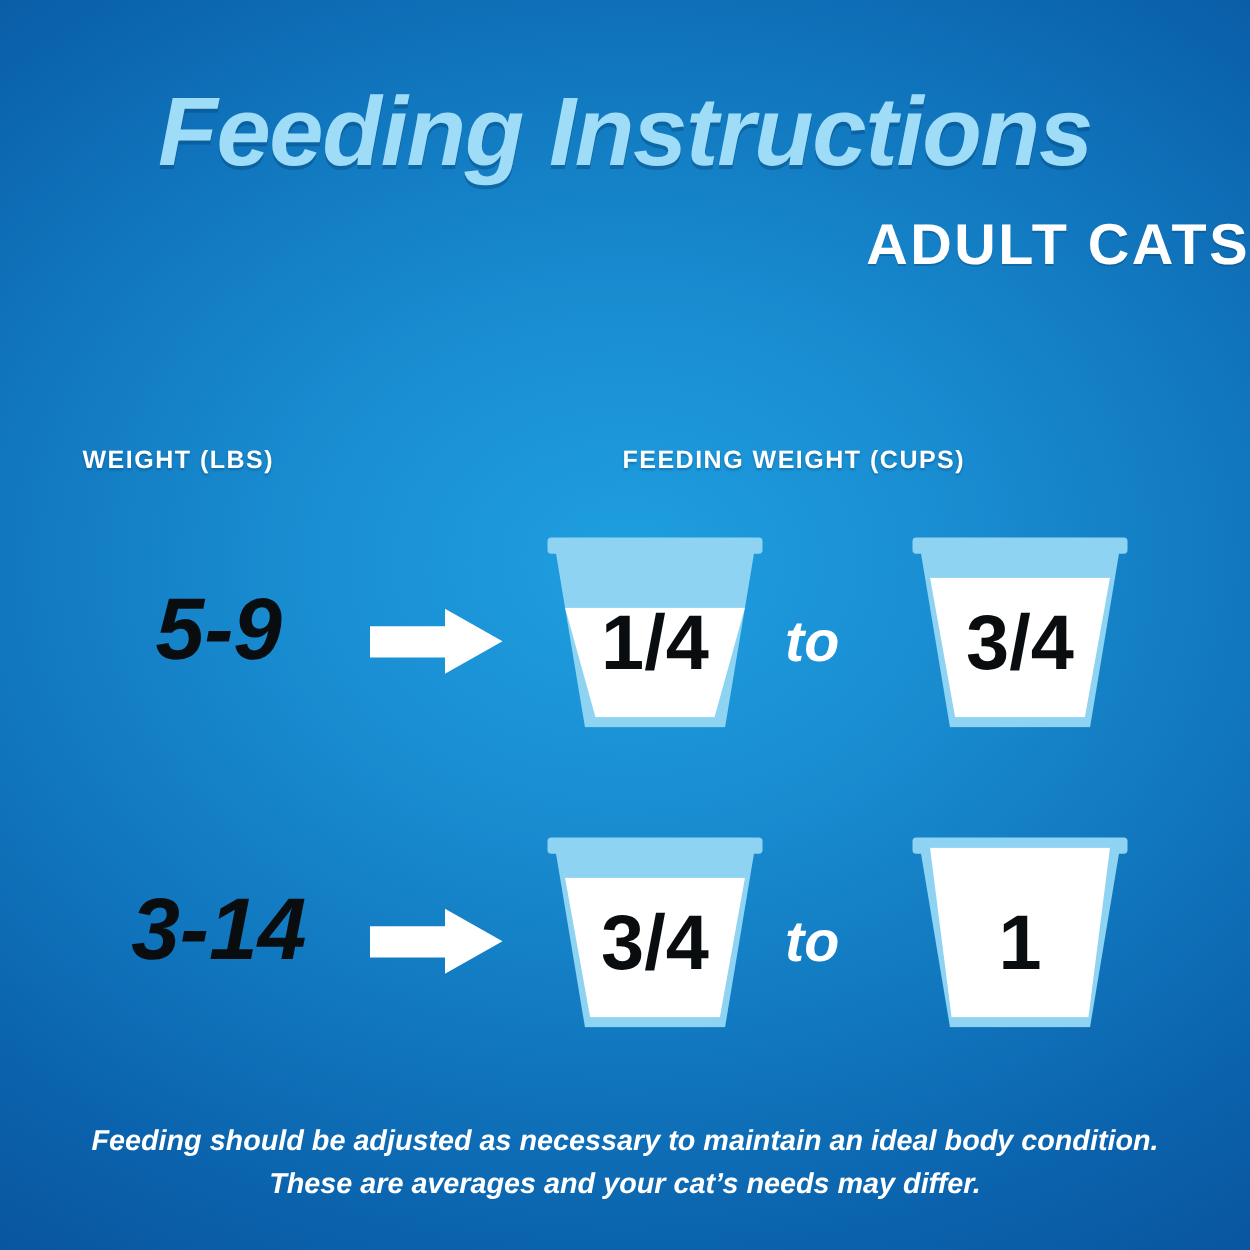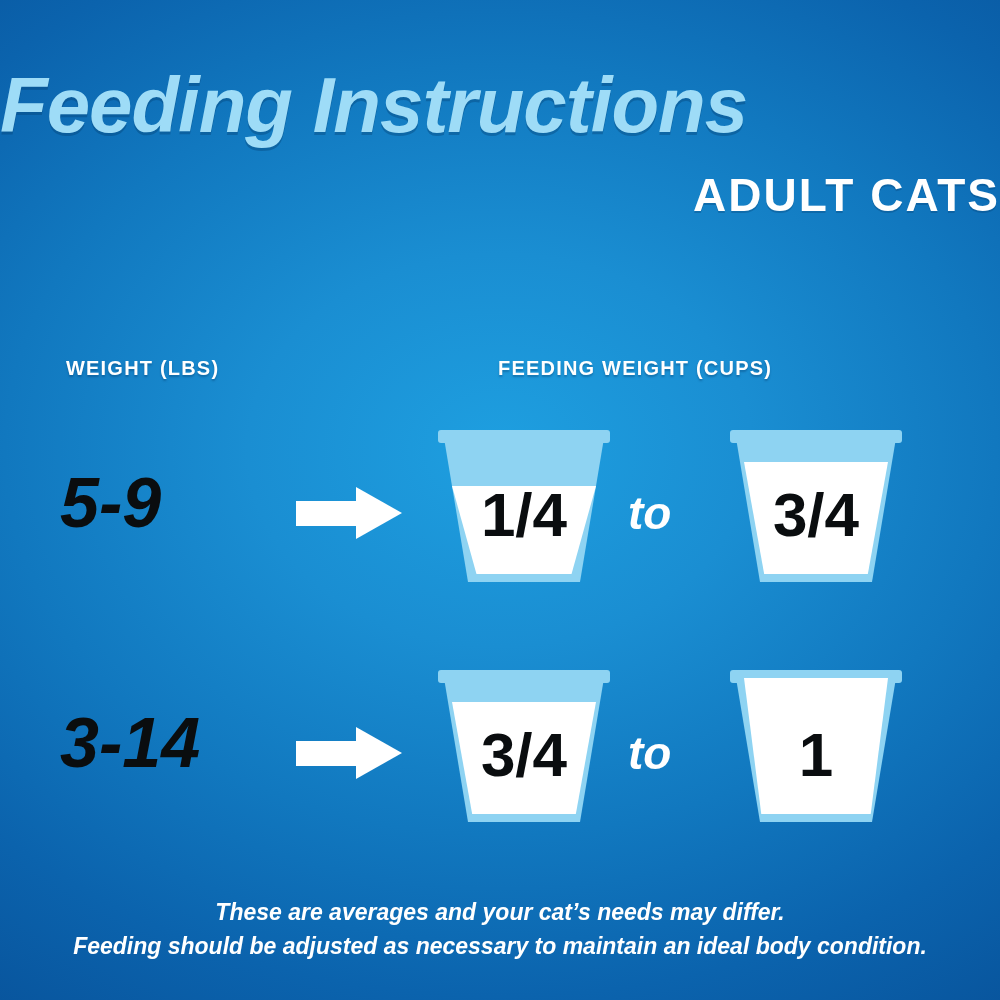--- a/index.html
+++ b/index.html
@@ -21,21 +21,21 @@
       radial-gradient(ellipse 900px 700px at 50% 45%, #1e9fe0 0%, #1a8ed2 28%, #1178bf 55%, #0b63ad 78%, #08539b 100%);
     overflow: hidden;
   }
 
   
   #title {
     position: absolute;
     top: 62px;
     left: 0;
     width: 1000px;
-    text-align: left;
+    text-align: center;
     font-size: 78px;
     line-height: 86px;
     font-weight: bold;
     font-style: italic;
     color: #9edcf7;
     letter-spacing: -1px;
     text-shadow: 0 3px 0 rgba(4,60,110,0.35);
   }
   #subtitle {
     position: absolute;
@@ -72,21 +72,21 @@
     height: 180px;
   }
   #row-1 { top: 425px; }
   #row-2 { top: 665px; }
 
   .weight-label {
     position: absolute;
     left: 60px;
     top: 38px;
     width: 230px;
-    text-align: left;
+    text-align: center;
     font-size: 70px;
     line-height: 80px;
     font-weight: bold;
     font-style: italic;
     color: #0a0d0f;
   }
 
   .arrow {
     position: absolute;
     left: 296px;
@@ -253,17 +253,17 @@
 
     <div class="cup cup-b f100">
       <div class="rim"></div>
       <div class="body"></div>
       <div class="fill"></div>
       <div class="amount">1</div>
     </div>
   </div>
 
   <div id="footnote">
+    <div>Feeding should be adjusted as necessary to maintain an ideal body condition.</div>
     <div>These are averages and your cat’s needs may differ.</div>
-    <div>Feeding should be adjusted as necessary to maintain an ideal body condition.</div>
   </div>
 
 </div>
 
 </body></html>

